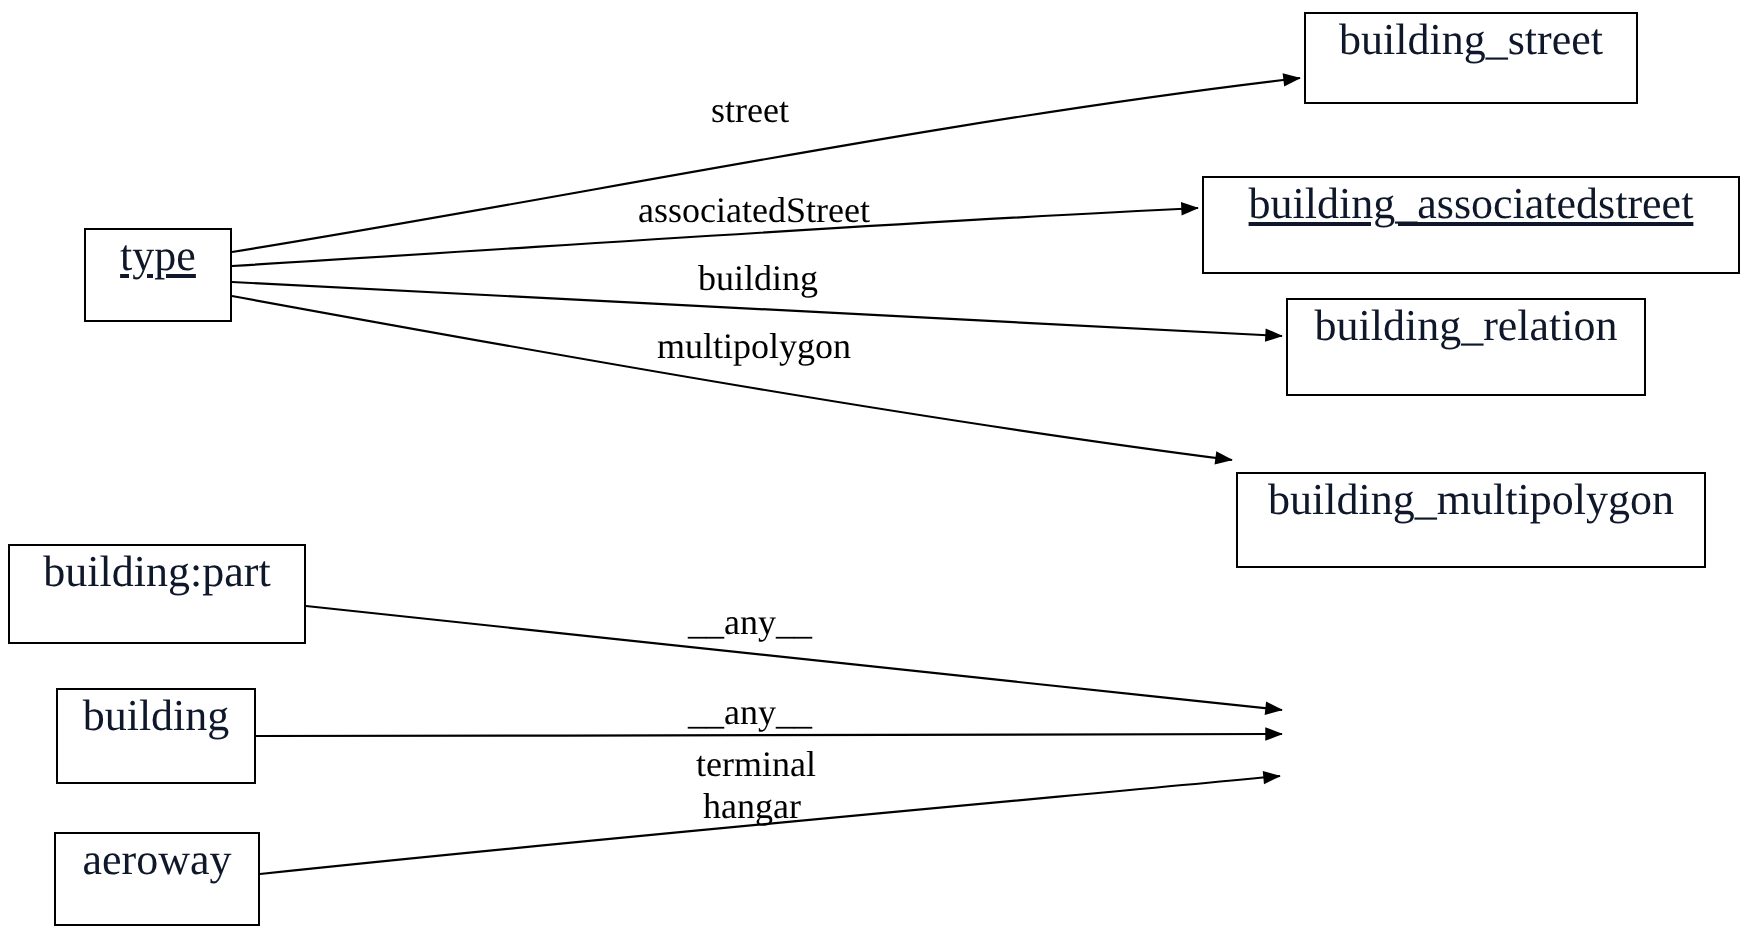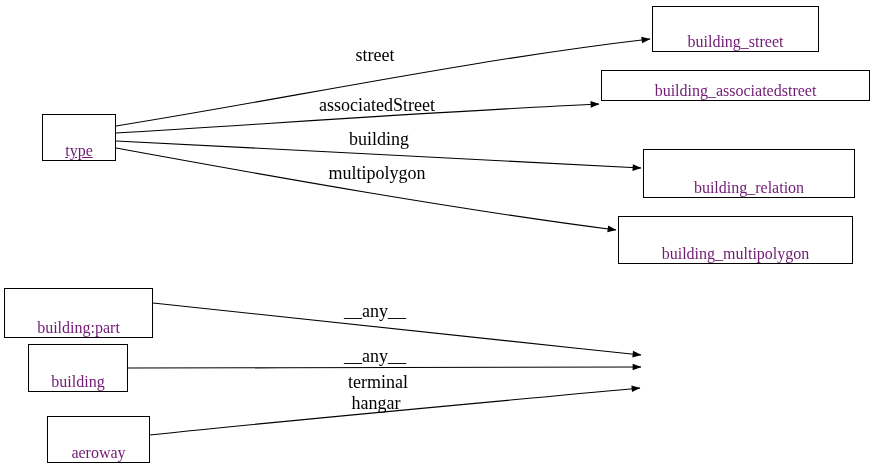--- a/index.html
+++ b/index.html
@@ -30,24 +30,24 @@
     font-size: 18px;
     fill: #000000;
     text-anchor: middle;
   }
   .node {
     position: absolute;
     box-sizing: border-box;
     background: #ffffff;
     border: 1px solid #000000;
     display: flex;
-    align-items: flex-end;
+    align-items: flex-start;
     justify-content: center;
-    font-size: 16px;
-    color: #701a75;
+    font-size: 22px;
+    color: #0f172a;
     white-space: nowrap;
   }
 </style>
 </head>
 <body>
 
 <div id="canvas">
 
   <svg id="edge-layer" width="875" height="469" viewBox="0 0 875 469">
     <defs>
@@ -94,38 +94,38 @@
   </svg>
 
   <div class="node" style="left:42px; top:114px; width:74px; height:47px;text-decoration:underline;">
     <span>type</span>
   </div>
 
   <div class="node" style="left:652px; top:6px; width:167px; height:46px;">
     <span>building_street</span>
   </div>
 
-  <div class="node" style="left:601px; top:70px; width:269px; height:31px;">
+  <div class="node" style="left:601px; top:88px; width:269px; height:49px;text-decoration:underline;">
     <span>building_associatedstreet</span>
   </div>
 
-  <div class="node" style="left:643px; top:149px; width:212px; height:49px;">
+  <div class="node" style="left:643px; top:149px; width:180px; height:49px;">
     <span>building_relation</span>
   </div>
 
-  <div class="node" style="left:618px; top:216px; width:235px; height:48px;">
+  <div class="node" style="left:618px; top:236px; width:235px; height:48px;">
     <span>building_multipolygon</span>
   </div>
 
-  <div class="node" style="left:4px; top:272px; width:149px; height:50px;margin-top:16px;">
+  <div class="node" style="left:4px; top:272px; width:149px; height:50px;">
     <span>building:part</span>
   </div>
 
   <div class="node" style="left:28px; top:344px; width:100px; height:48px;">
     <span>building</span>
   </div>
 
-  <div class="node" style="left:27px; top:416px; width:103px; height:47px;margin-left:20px;">
+  <div class="node" style="left:27px; top:416px; width:103px; height:47px;">
     <span>aeroway</span>
   </div>
 
 
 </div>
 
 </body></html>

